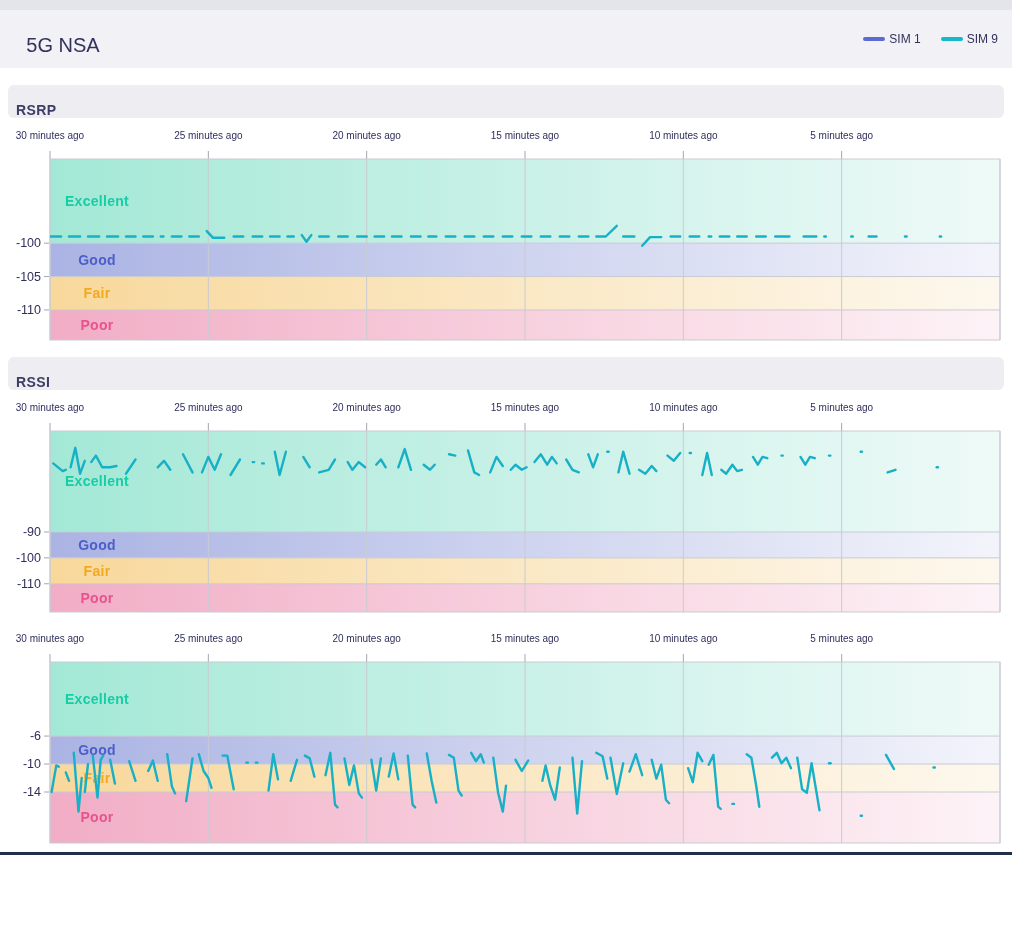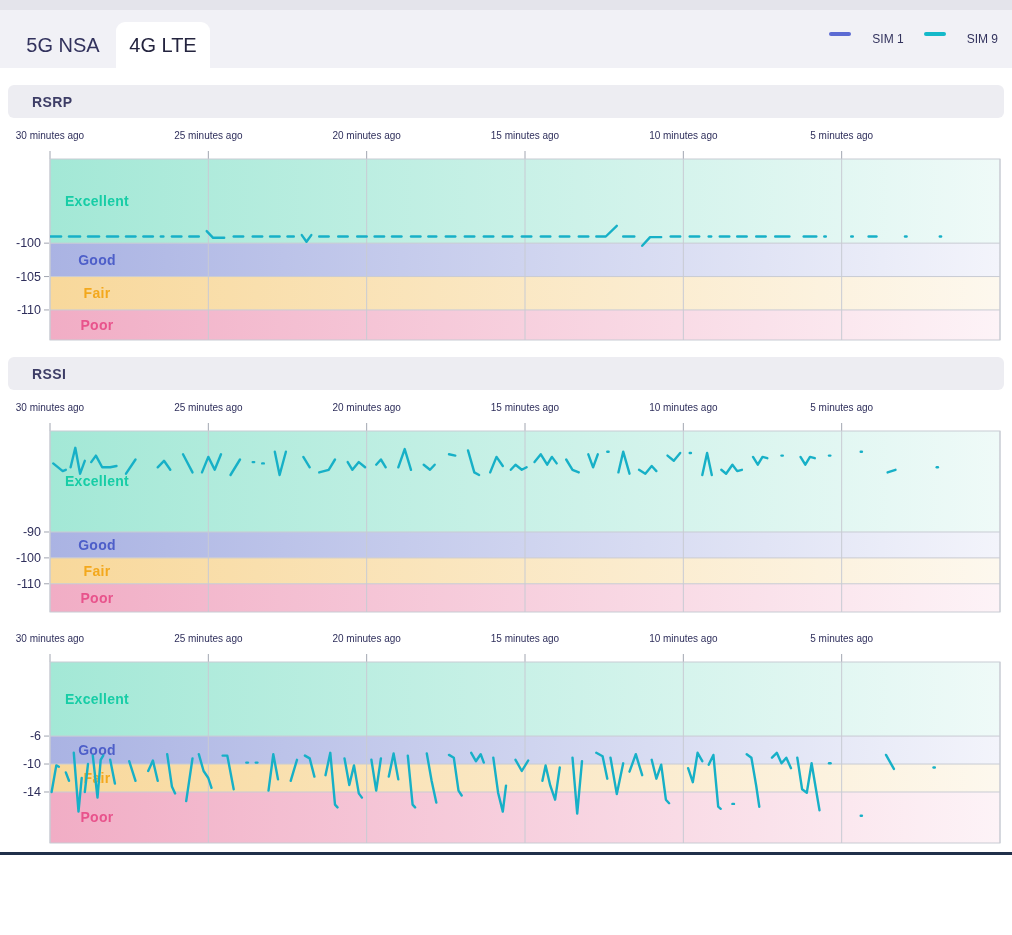--- a/index.html
+++ b/index.html
@@ -6,40 +6,39 @@
   body{width:1012px;height:935px;background:#fff;overflow:hidden;
        font-family:"Liberation Sans",sans-serif;-webkit-font-smoothing:antialiased}
   .top-strip{height:10px;background:#e4e4eb}
   .tab-bar{height:58px;background:#f1f1f6;position:relative}
   .tab{position:absolute;top:12px;height:46px;width:94px;display:flex;align-items:center;
        justify-content:center;font-size:20px;color:#32325d;cursor:pointer;white-space:nowrap}
   .tab-1{left:16px}
   .tab-2{left:116px}
   .tab.active{background:#fff;border-radius:9px 9px 0 0;color:#24243f}
   .legend{position:absolute;right:14px;top:0;height:58px;display:flex;align-items:center;gap:20px}
-  .legend-item{display:flex;gap:21px;font-size:12px;color:#32325d;cursor:pointer}
+  .legend-item{display:flex;align-items:center;gap:4px;font-size:12px;color:#32325d;cursor:pointer}
   .swatch{width:22px;height:4px;border-radius:2px;display:inline-block}
   section{margin:17px 8px 0}
   section + section{margin-top:16px}
-  .sec-header{height:33px;background:#ededf2;border-radius:6px;display:flex;align-items:center;
-       padding-left:24px;font-size:14px;font-weight:bold;letter-spacing:.4px;color:#3d3d66}
+  .sec-header{height:33px;background:#ededf2;border-radius:6px;display:flex;align-items:flex-end;
+       padding-left:8px;font-size:14px;font-weight:bold;letter-spacing:.4px;color:#3d3d66}
   .chart{position:relative;margin:8px -8px 0}
   .xlabels{position:relative;height:25px}
   .xlabel{position:absolute;top:4px;transform:translateX(-50%);font-size:10px;color:#2f2f5c;white-space:nowrap}
   svg.plot{display:block}
   .footer-bar{height:3px;background:#20304a;margin-top:8px}
 </style>
 </head>
 <body>
 
 <div class="top-strip"></div>
 
 <div class="tab-bar">
   <div class="tab tab-1">5G NSA</div>
-  <div class="tab tab-2 active">4G LTE</div>
   <div class="legend">
     <span class="legend-item">
       <i class="swatch" style="background: rgb(92, 107, 211);"></i>
       <span>SIM 1</span>
     </span>
     <span class="legend-item">
       <i class="swatch" style="background: rgb(20, 185, 201);"></i>
       <span>SIM 9</span>
     </span>
   </div>

